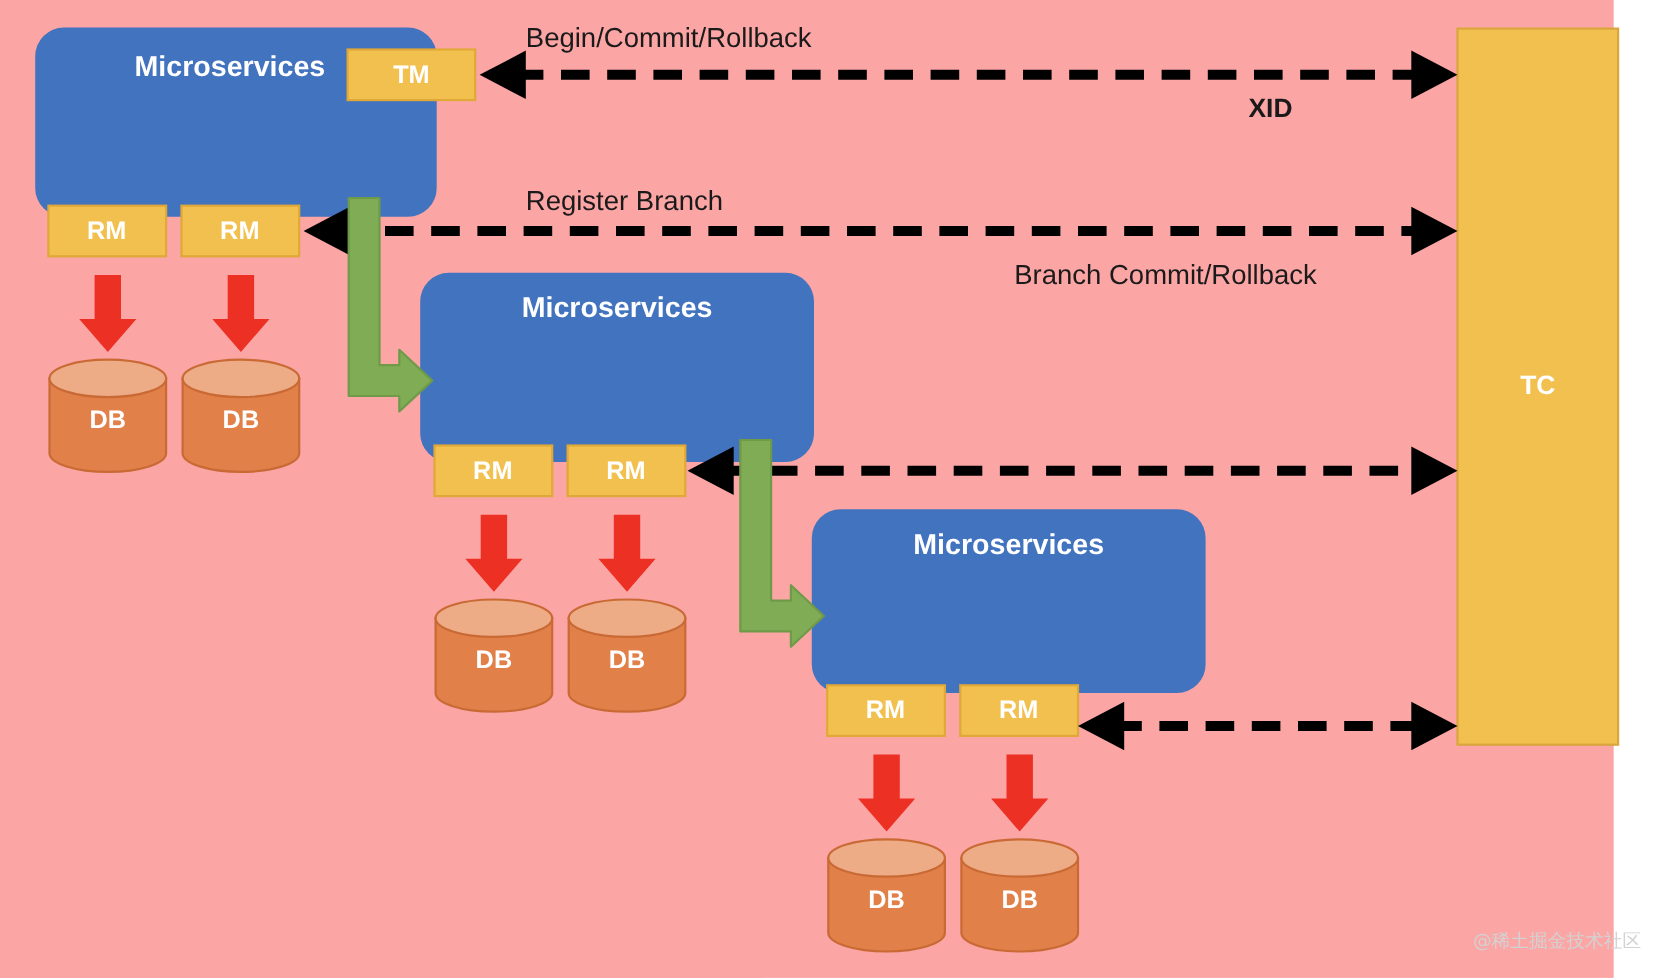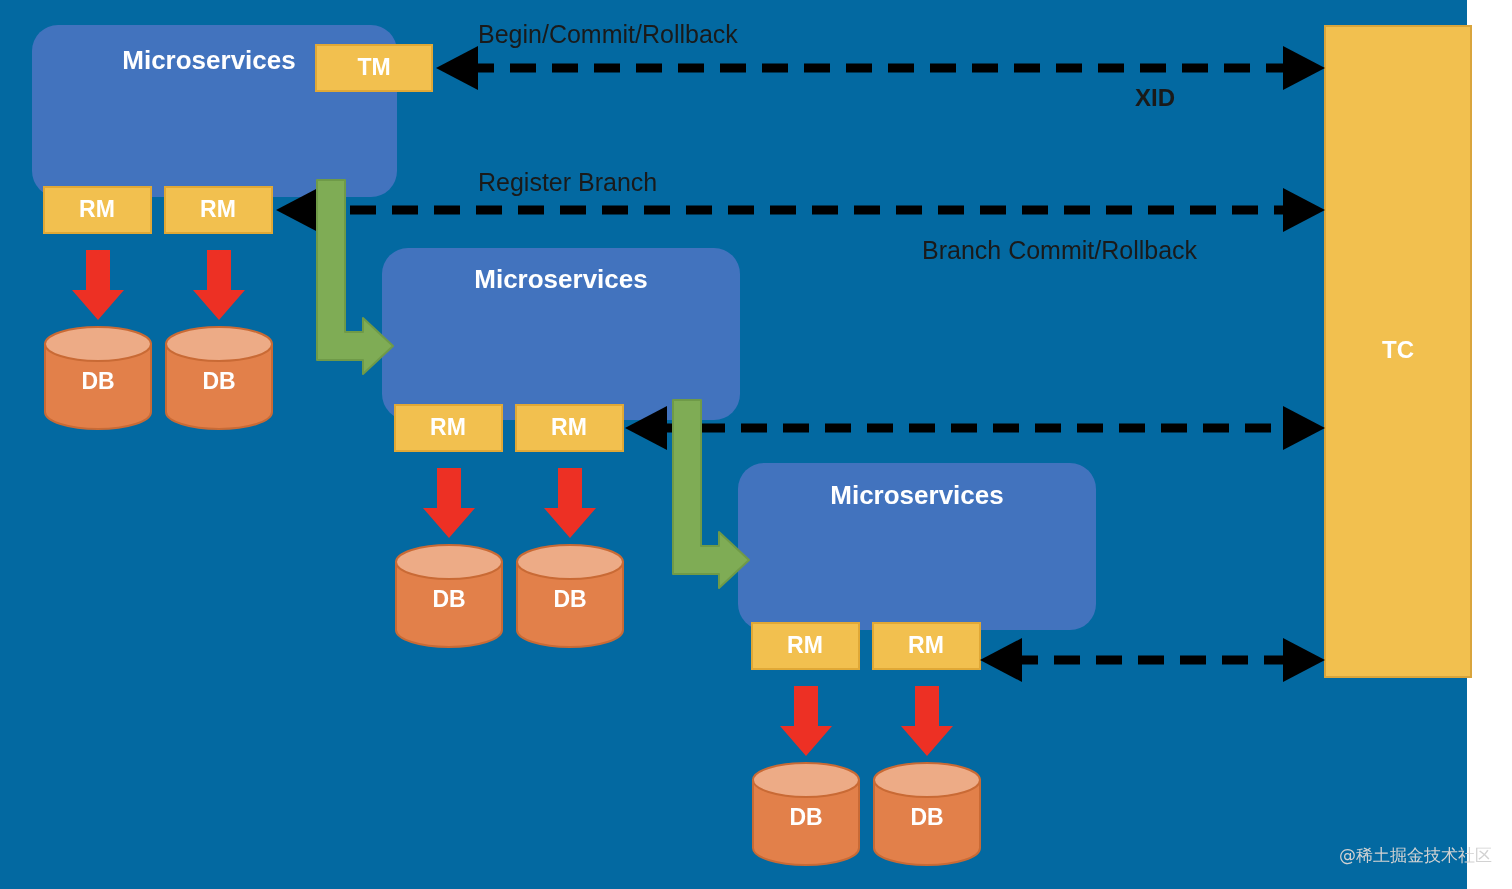--- a/index.html
+++ b/index.html
@@ -10,21 +10,21 @@
   body {
     width: 1512px;
     height: 889px;
     font-family: "Liberation Sans", sans-serif;
     overflow: hidden;
   }
   #diagram-root {
     position: relative;
     width: 1467px;
     height: 889px;
-    background: #0369a1;
+    background: #fca5a5;
   }
   svg.canvas {
     position: absolute;
     top: 0;
     left: 0;
     width: 1512px;
     height: 889px;
     display: block;
   }
   .svc-label {

